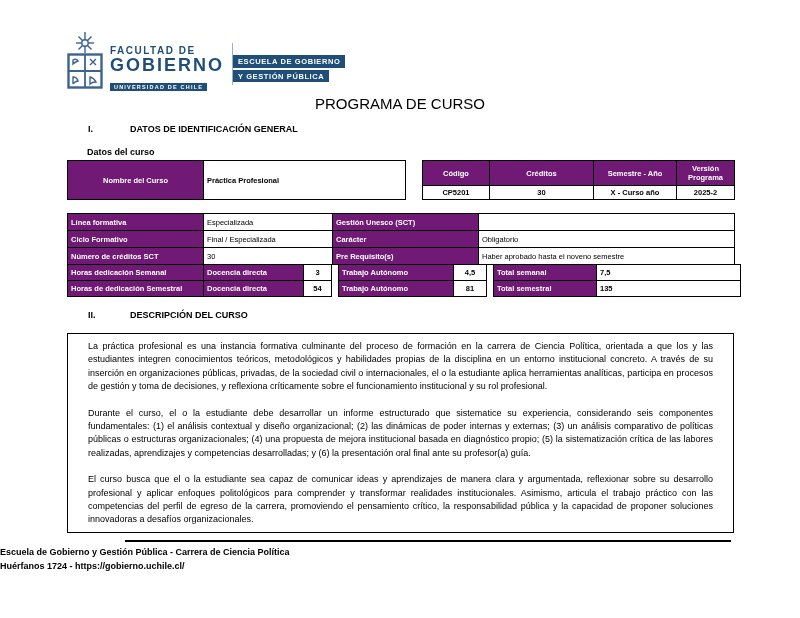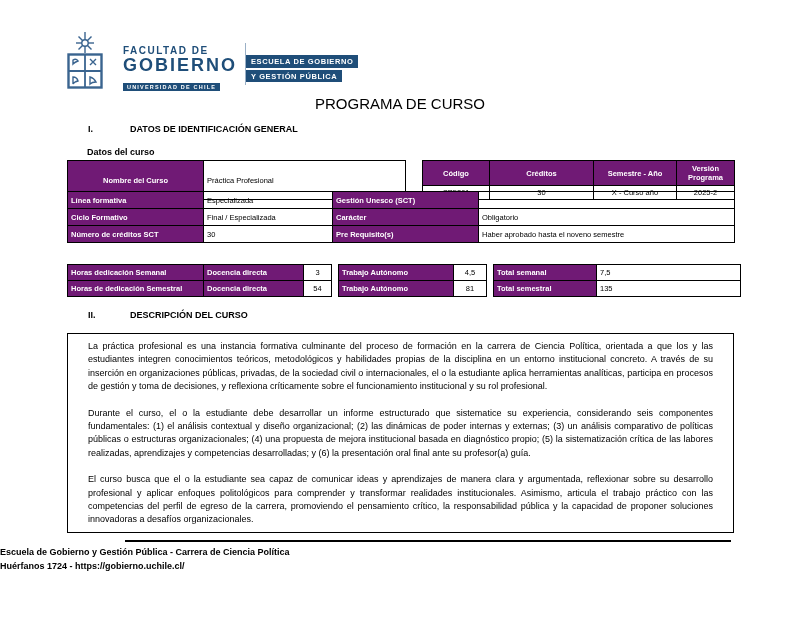--- a/index.html
+++ b/index.html
@@ -8,48 +8,48 @@
     position: relative;
     width: 800px; height: 618px;
     background: #ffffff;
     font-family: "Liberation Sans", sans-serif;
     color: #000;
     overflow: hidden;
   }
   
   .logo { position: absolute; left: 64px; top: 31px; display: flex; align-items: flex-start; }
   .emblem { width: 42px; height: 62px; }
-  .logo-text { margin-left: 17px; margin-top: 14px; }
+  .logo-text { margin-left: 4px; margin-top: 14px; }
   .fac-line1 { font-size: 10px; font-weight: bold; letter-spacing: 1.5px; color: #1F4E79; }
   .fac-line2 { font-size: 18px; font-weight: bold; letter-spacing: 2px; color: #1F4E79; line-height: 19px; }
   .fac-banner { display: inline-block; background: #1F4E79; color: #fff; font-size: 5.5px;
     font-weight: bold; letter-spacing: 1.2px; padding: 1px 4px; margin-top: 1px; }
   .logo-divider { width: 1px; height: 42px; background: #9ab0c6; margin: 12px 0 0 8px; }
   .badge { margin-top: 24px; }
   .badge-bar { display: table; background: #1F4E79; color: #fff; font-size: 7.5px;
     font-weight: bold; letter-spacing: 0.6px; padding: 2px 5px 1.5px 5px; margin-bottom: 2px; }
   
   .doc-title { position: absolute; top: 95px; left: 0; width: 100%; text-align: center;
     font-size: 15px; font-weight: normal; }
   .section-head { position: absolute; left: 88px; font-size: 9px; font-weight: bold; }
   .section-head .num { display: inline-block; width: 42px; }
   .sub-head { position: absolute; left: 67px; font-size: 9px; font-weight: bold; padding-left: 20px; }
   
   table { border-collapse: collapse; table-layout: fixed; position: absolute; left: 67px; }
   td { border: 1.5px solid #000; font-size: 7.5px; overflow: hidden; white-space: nowrap;
     padding: 0 3px; vertical-align: middle; }
   td.blue { background: #701a75; color: #fff; font-weight: bold; }
   td.center { text-align: center; }
-  td.bold { font-weight: normal; }
+  td.bold { font-weight: bold; }
   td.spacer { border: none; background: transparent; }
   .t1 { top: 160px; }
   .t1 .hdr td { height: 25px; }
   .t1 .vals td { height: 14px; }
   .t1 td.wrap { white-space: normal; text-align: center; line-height: 9px; }
-  .t2 { top: 191px; }
+  .t2 { top: 213px; }
   .t2 td { height: 17px; }
   .t3 { top: 264px; }
   .t3 td { height: 16px; }
   
   .desc-box { position: absolute; left: 67px; top: 333px; width: 667px; height: 200px;
     border: 1.5px solid #000; padding: 6px 20px; font-size: 9px; line-height: 13.4px;
     text-align: justify; }
   .desc-box p { margin-bottom: 13px; }
   
   .footer-line { position: absolute; left: 125px; top: 540px; width: 606px;

